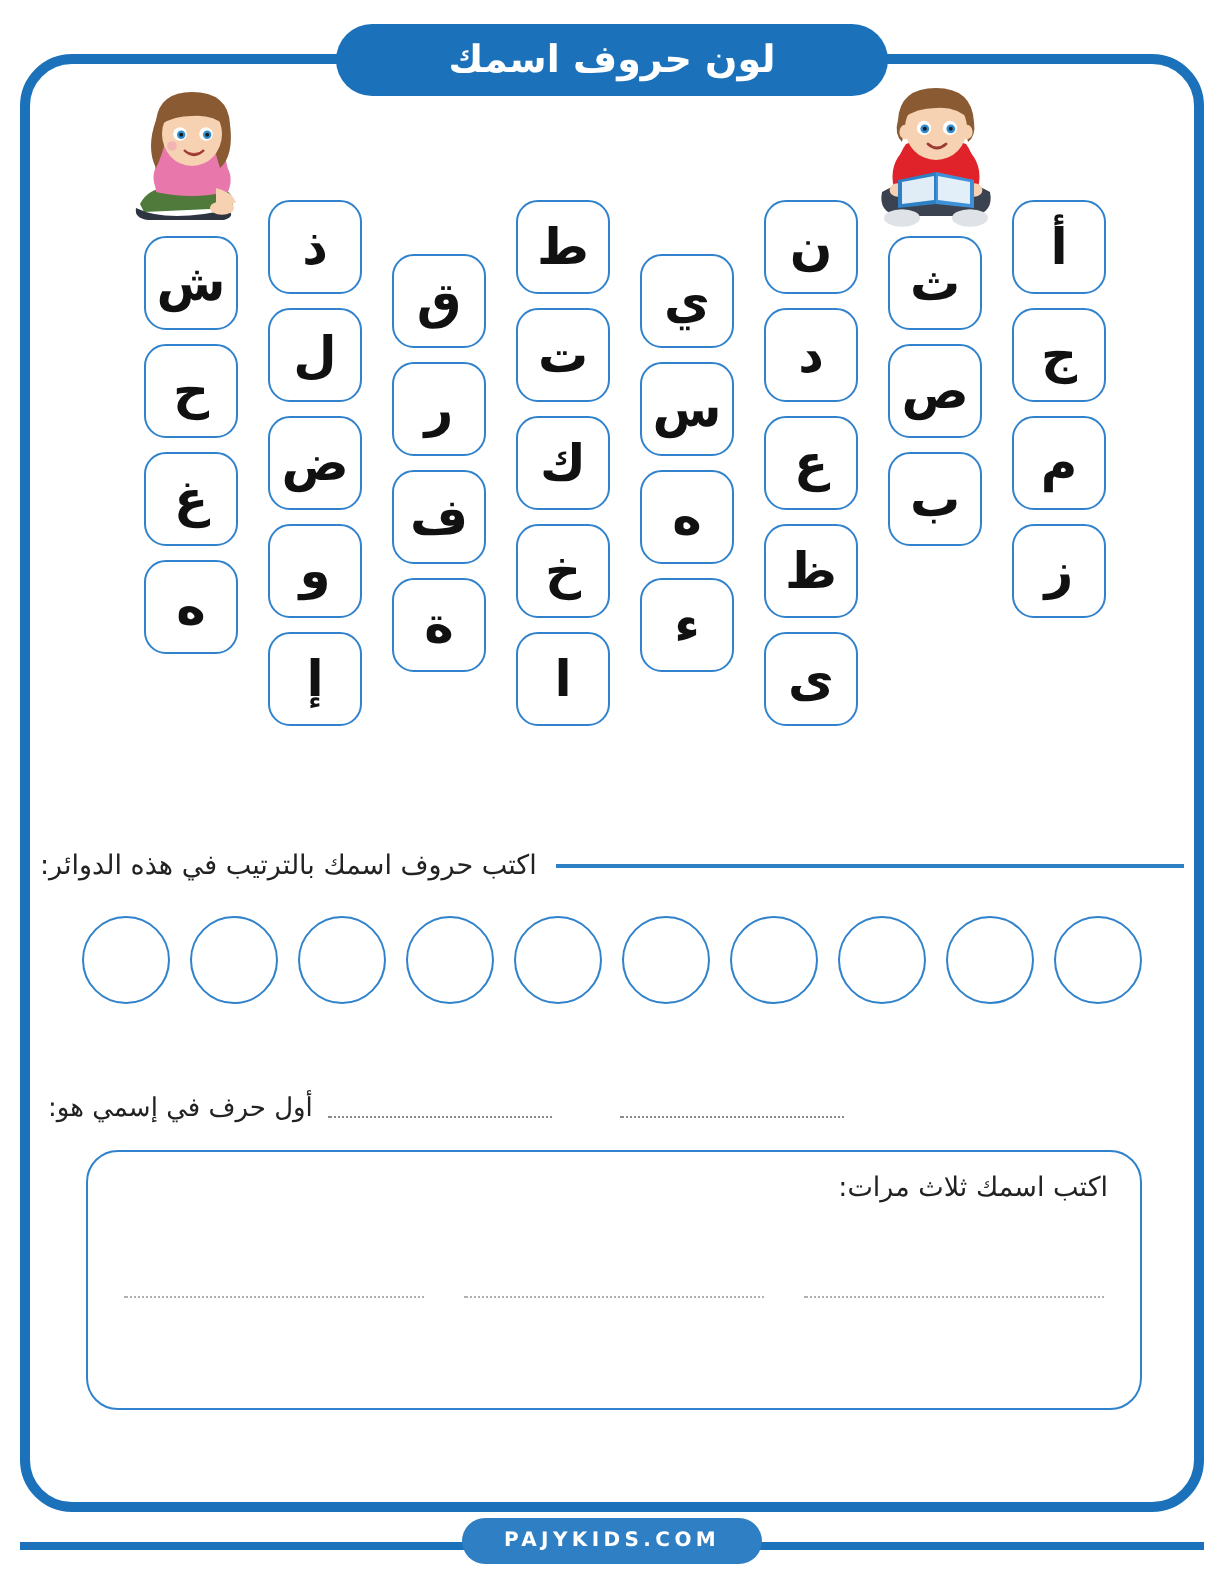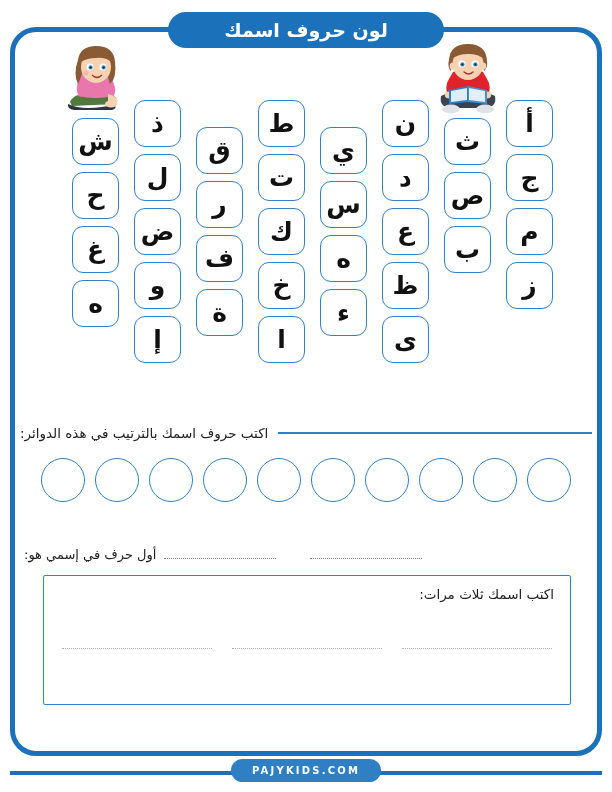--- a/index.html
+++ b/index.html
@@ -166,21 +166,21 @@
   .ll-gap { width: 18px; }
 
   
   .practice-box {
     position: absolute;
     left: 43px;
     top: 575px;
     width: 528px;
     height: 130px;
     border: 1.6px solid #2f82cb;
-    border-radius: 2px;
+    border-radius: 16px;
     background: #ffffff;
     box-sizing: border-box;
   }
   .practice-label {
     position: absolute;
     right: 16px;
     top: 10px;
     font-size: 13.5px;
     color: #222222;
     direction: rtl;

